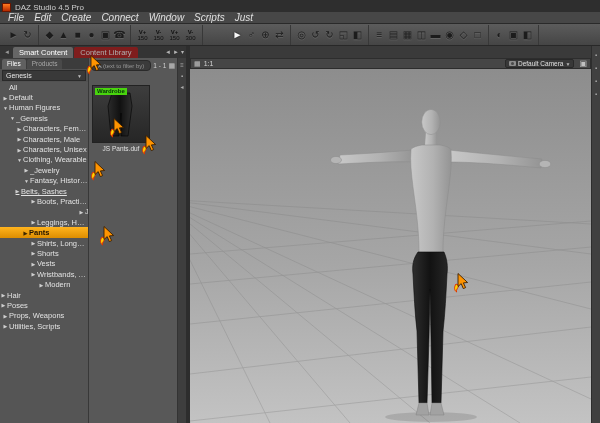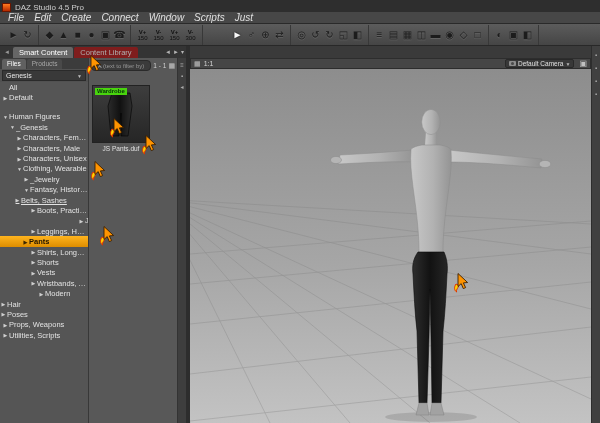--- a/index.html
+++ b/index.html
@@ -207,21 +207,21 @@
         </div>
         <div class="content-tree">
             <div class="tree-row" style="padding-left: 2px;">
               <span class="tw"></span>
               <span class="tl">All</span>
             </div>
             <div class="tree-row" style="padding-left: 2px;">
               <span class="tw">▶</span>
               <span class="tl">Default</span>
             </div>
-            <div class="tree-row" style="padding-left: 2px; margin-top: 9px;">
+            <div class="tree-row" style="padding-left: 2px;">
               <span class="tw">▼</span>
               <span class="tl">Human Figures</span>
             </div>
             <div class="tree-row" style="padding-left: 9px;">
               <span class="tw">▼</span>
               <span class="tl">_Genesis</span>
             </div>
             <div class="tree-row" style="padding-left: 16px;">
               <span class="tw">▶</span>
               <span class="tl">Characters, Female</span>

